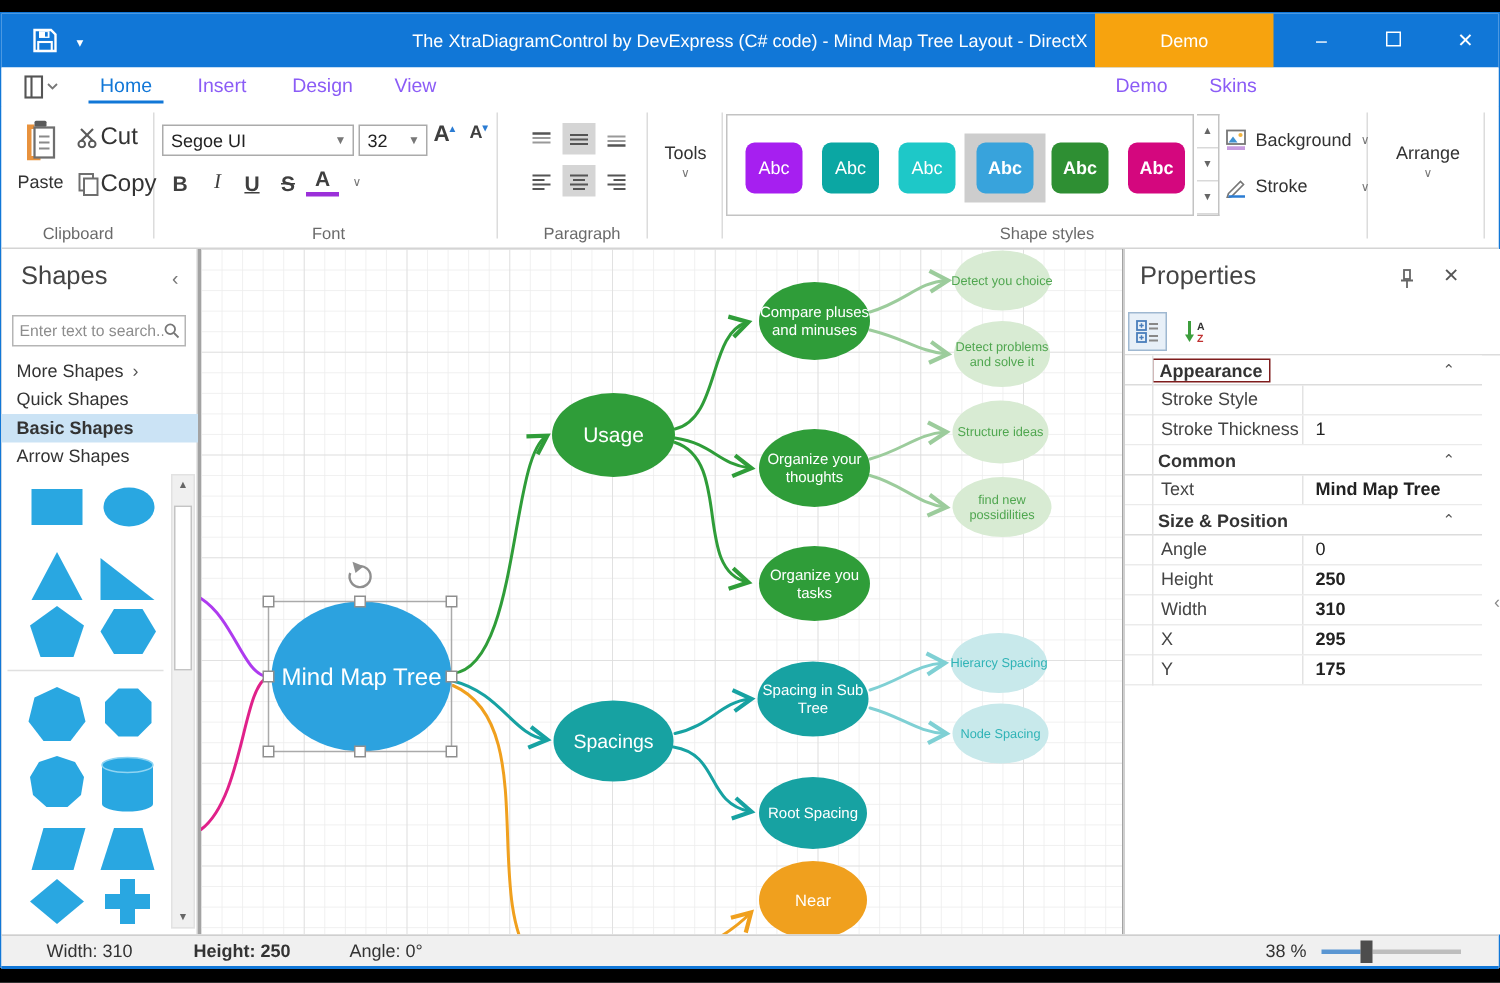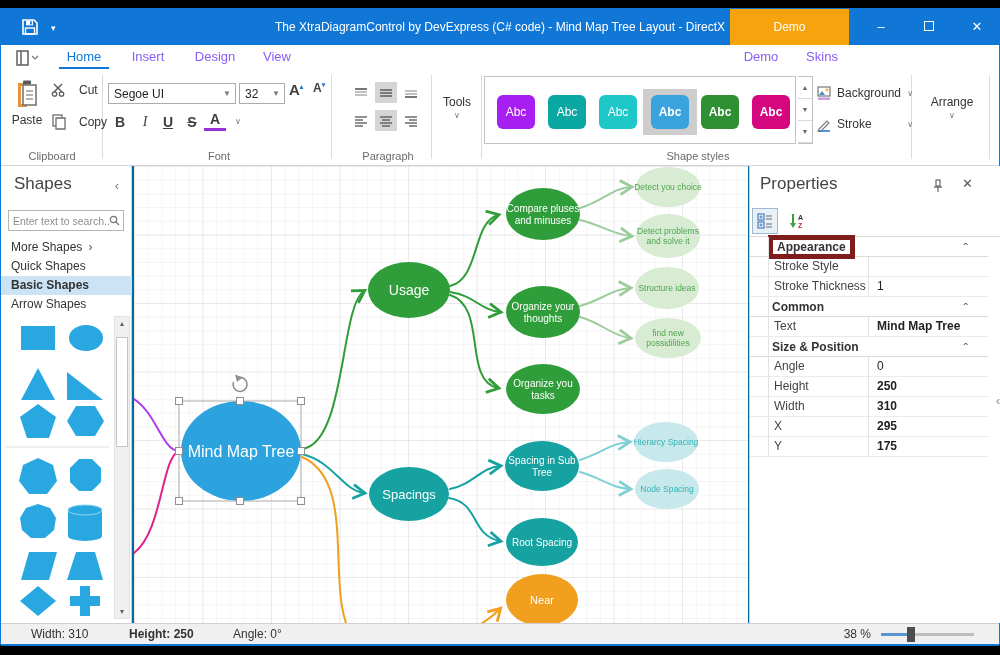--- a/index.html
+++ b/index.html
@@ -29,21 +29,21 @@
   .tab-home{left:58px;width:50px;} .tab-insert{left:120px;width:54px;} .tab-design{left:186px;width:56px;}
   .tab-view{left:254px;width:44px;} .tab-demo{left:736px;width:48px;} .tab-skins{left:798px;width:46px;}
 
   
   .ribbon { position:absolute; left:0; top:62px; width:100%; height:95px; background:#fff;
             border-bottom:1px solid #d4d4d4; }
   .rsep { position:absolute; top:4px; height:84px; width:1px; background:#dcdcdc; }
   .rlabel { position:absolute; bottom:3px; transform:translateX(-50%); font-size:11px; color:#6a6a6a; white-space:nowrap; }
   .paste { position:absolute; left:6px; top:8px; width:40px; height:56px; text-align:center; }
   .paste .cap { font-size:12px; color:#333; margin-top:2px; }
-  .smallbtn { position:absolute; display:flex; align-items:center; gap:12px; font-size:12px; color:#333; }
+  .smallbtn { position:absolute; display:flex; align-items:center; gap:0; font-size:16px; color:#333; }
   .combo { position:absolute; height:21px; border:1px solid #ababab; background:#fff; font-size:12px; color:#222;
            display:flex; align-items:center; padding-left:5px; }
   .combo .cv { position:absolute; right:4px; color:#777; font-size:8px; }
   .fontbtn { position:absolute; top:40px; width:22px; height:22px; text-align:center; line-height:22px;
              font-size:14px; color:#3f3f3f; }
   .sizebtn { position:absolute; top:10px; width:20px; height:22px; color:#3f3f3f; }
   .parabtn { position:absolute; width:22px; height:21px; display:flex; align-items:center; justify-content:center; }
   .parabtn.sel { background:#d5d5d5; }
   .toolsbtn { position:absolute; left:433px; top:8px; width:46px; height:56px; font-size:12px; color:#333;
               display:flex; flex-direction:column; align-items:center; justify-content:center; gap:2px; }
@@ -56,21 +56,21 @@
   .bgbtn { position:absolute; left:816px; top:12px; width:96px; height:20px; display:flex; align-items:center; gap:5px;
            font-size:12px; color:#333; }
   .strokebtn { position:absolute; left:816px; top:43px; width:96px; height:20px; display:flex; align-items:center; gap:5px;
            font-size:12px; color:#333; }
   .ddc { margin-left:auto; font-size:8px; color:#777; }
   .arrangebtn { position:absolute; left:915px; top:8px; width:72px; height:56px; font-size:12px; color:#333;
               display:flex; flex-direction:column; align-items:center; justify-content:center; gap:2px; }
   .caret-v { font-size:8px; color:#777; }
 
   
-  .panels { position:absolute; left:0; top:157px; width:100%; height:457px; background:#0369a1; }
+  .panels { position:absolute; left:0; top:157px; width:100%; height:457px; background:#a3a3a3; }
   .shapes-panel { position:absolute; left:0; top:0; width:131px; height:457px; background:#fff; border-right:1px solid #cfcfcf; }
   .sp-title { position:absolute; left:13px; top:8px; font-size:17px; color:#444; }
   .sp-collapse { position:absolute; right:12px; top:12px; color:#777; font-size:13px; }
   .sp-search { position:absolute; left:7px; top:44px; width:116px; height:21px; border:1px solid #b5b5b5; background:#fff;
                display:flex; align-items:center; }
   .sp-search span { font-size:10.5px; color:#8d8d8d; padding-left:4px; white-space:nowrap; overflow:hidden; }
   .sp-search svg { margin-left:auto; margin-right:3px; flex:none; }
   .sp-list { position:absolute; left:0; top:72px; width:131px; }
   .sp-item { height:19px; line-height:19px; font-size:12px; color:#333; padding-left:10px; position:relative; }
   .sp-item.sel { background:#cbe3f5;font-weight:bold; }
@@ -88,21 +88,21 @@
   .pp-close { position:absolute; left:212px; top:10px; font-size:13px; color:#555; }
   .pp-tools { position:absolute; left:2px; top:42px; height:26px; display:flex; gap:6px; }
   .pp-tool { width:26px; height:26px; display:flex; align-items:center; justify-content:center; }
   .pp-tool.pressed { border:1px solid #9fb8d1; background:#e8f0f8; }
   .pp-sep { position:absolute; left:0; top:70px; width:100%; height:1px; background:#dcdcdc; }
   .pp-grid { position:absolute; left:0; top:71px; width:238px; }
   .pp-gutter { position:absolute; left:18px; top:71px; width:1px; height:220px; background:#e3e3e3; }
   .cat-row { height:20px; display:flex; align-items:center; border-bottom:1px solid #dcdcdc; padding-left:18px;
              font-size:12px; color:#333; font-weight:bold; background:#fff; }
   .cat-row .cat-label { padding:0 4px; }
-  .cat-row.focus .cat-label { border:5px solid #7f1d1d; }
+  .cat-row.focus .cat-label { border:1px solid #7f1d1d; }
   .cat-row .chev { margin-left:auto; margin-right:18px; font-weight:normal; color:#555; font-size:10px; }
   .prop-row { height:20px; display:flex; border-bottom:1px solid #ebebeb; font-size:12px; }
   .prop-name { width:119px; padding-left:24px; color:#444; border-right:1px solid #e3e3e3; line-height:19px; }
   .prop-val { flex:1; padding-left:8px; color:#222; line-height:19px; }
   .prop-val.b { font-weight:bold; }
   .pp-splitter { position:absolute; right:1px; top:228px; font-size:12px; color:#888; }
 
   
   .statusbar { position:absolute; left:0; top:614px; width:100%; height:23px; background:#f0f0f0;
                border-top:1px solid #cfcfcf; border-bottom:2px solid #1177d7; font-size:12px; color:#333; }

